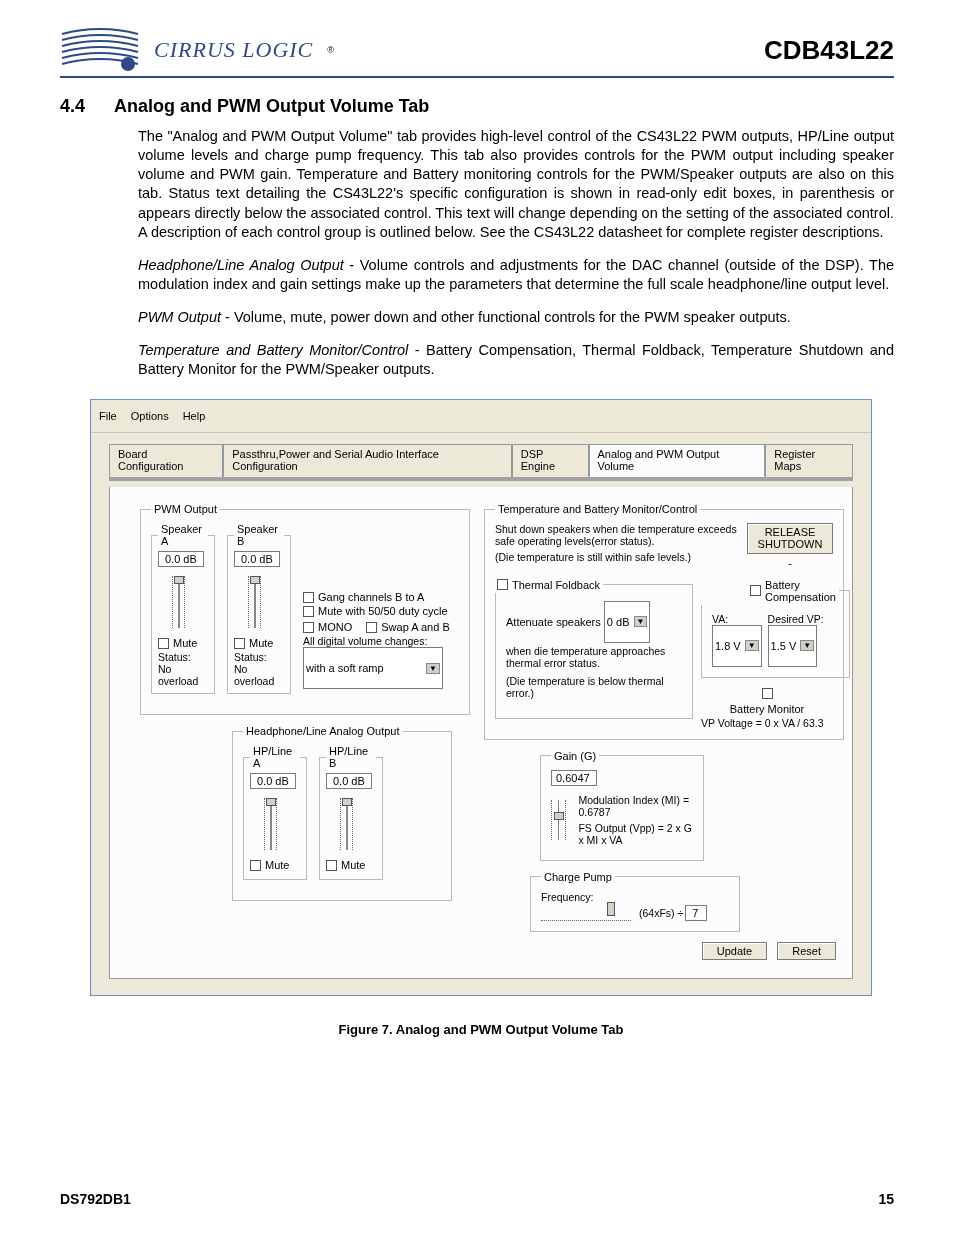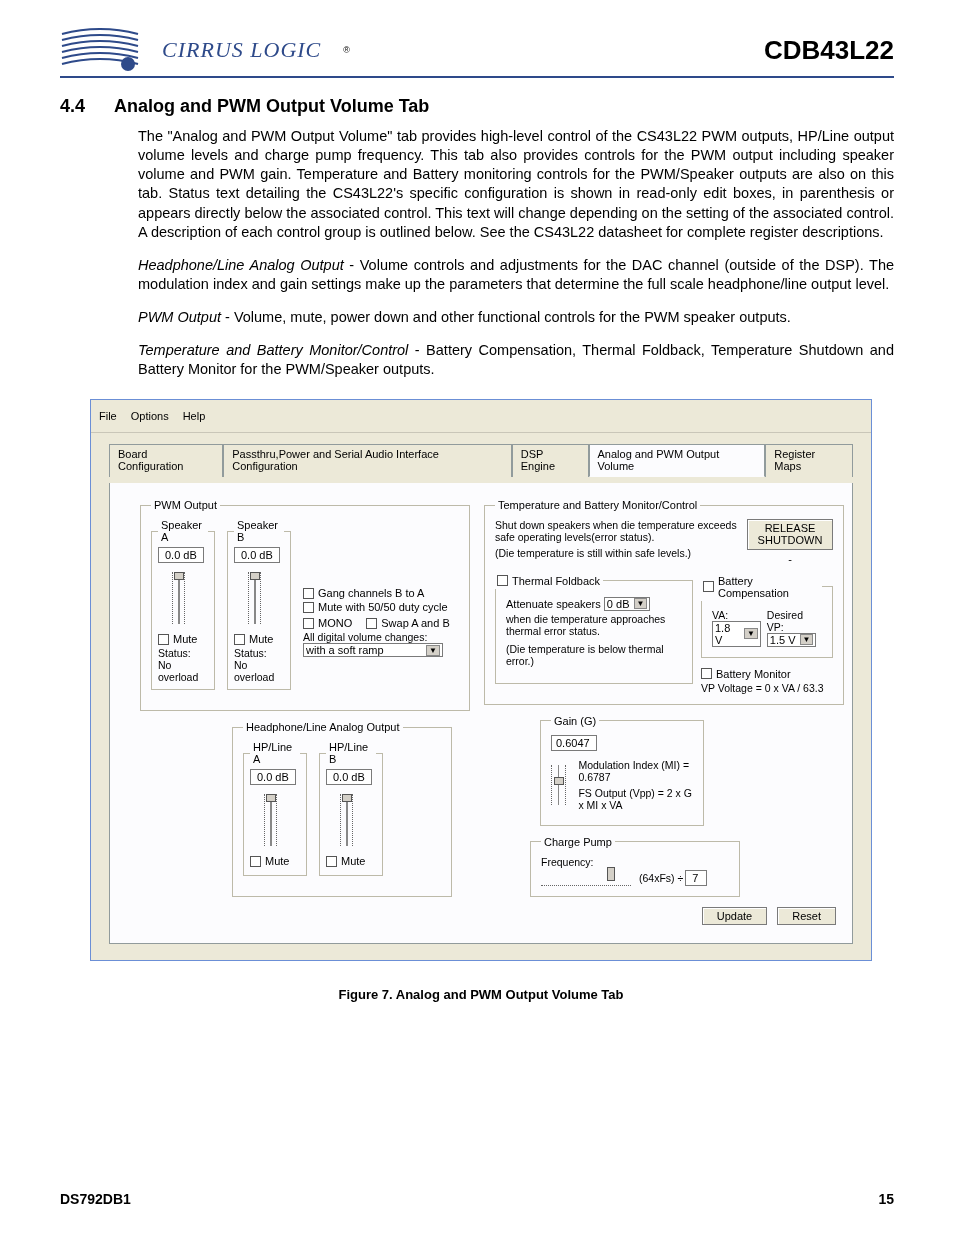--- a/index.html
+++ b/index.html
@@ -6,21 +6,21 @@
   body {
     width: 954px;
     height: 1235px;
     background: #fff;
     font-family: Arial, Helvetica, sans-serif;
     color: #000;
     position: relative;
   }
   .page { padding: 28px 60px 0 60px; }
   .header-row { display: flex; justify-content: space-between; align-items: center; border-bottom: 2px solid #2e4a8a; padding-bottom: 4px; margin-bottom: 18px; }
-  .logo { display: flex; align-items: center; gap: 22px; }
+  .logo { display: flex; align-items: center; gap: 14px; }
   .logo-lines { width: 80px; height: 44px; }
   .logo-text { font-family: 'Times New Roman', serif; font-size: 22px; color: #2e4a8a; letter-spacing: 1px; font-style: italic; }
   .logo-tm { font-size: 9px; vertical-align: super; }
   .doc-id { font-size: 26px; font-weight: bold; }
   .section-heading { font-size: 18px; font-weight: bold; margin-bottom: 10px; display: flex; gap: 20px; }
   .section-num { min-width: 34px; }
   .body-text { font-size: 14.5px; line-height: 1.32; text-align: justify; margin: 0 0 14px 78px; }
   .body-text .ital { font-style: italic; }
   
   
@@ -31,38 +31,38 @@
     color: #fff; font-size: 12px; font-weight: bold;
     padding: 4px 6px; display: flex; justify-content: space-between; align-items: center;
   }
   .titlebar-buttons { display: flex; gap: 2px; }
   .tbtn { width: 18px; height: 16px; border: 1px solid #fff; border-radius: 2px; display:flex;align-items:center;justify-content:center;font-size:10px;color:#fff;}
   .tbtn.close { background: #e74a3a; }
   .tbtn.mm { background: #3c70d8; }
   .menubar { background: #ece9d8; padding: 10px 8px; font-size: 11px; display: flex; gap: 14px; border-bottom: 1px solid #c9c6b8;}
   .menubar span { text-decoration: underline; text-decoration-color: transparent; }
   .content-area { padding: 10px 18px 16px 18px; font-size: 11px; }
-  .tabrow { display:flex; gap:0; border-bottom:1px solid #a3a3a3; margin-bottom:6px;}
+  .tabrow { display:flex; gap:0; border-bottom:5px solid #a3a3a3; margin-bottom:6px;}
   .tab { padding:3px 8px 4px; border:1px solid #919b9c; border-bottom:none; background:#ece9d8; font-size:11px; position:relative; top:1px;}
   .tab.active { background:#fcfcfe; border-bottom:1px solid #fcfcfe; }
   .panel { background:#fcfcfe; border:1px solid #919b9c; border-top:none; padding:16px 18px 18px 30px; min-height:440px;}
   .cols { display:flex; gap:14px; }
   .col { flex:0 0 auto; }
   fieldset { border:1px solid #bdbaa9; padding:8px 10px 10px 10px; margin-bottom:10px; font-size:11px; position:relative;}
   legend { font-size:11px; padding:0 3px; background:#fcfcfe; }
   .inrow { display:flex; gap:12px; }
   .valbox { border:1px solid #7a7a7a; background:#fff; padding:1px 6px; font-size:11px; width:46px; text-align:left; display:inline-block;}
   .slider { width:42px; height:58px; display:flex; justify-content:center; align-items:center; gap:4px; margin:6px 0;}
   .slider::before, .slider::after { content:""; width:1px; height:52px; border-left:1px dotted #666; }
   .slider .track { width:2px; height:52px; background:#888; position:relative; }
   .slider .thumb { position:absolute; left:-4px; top:0; width:10px; height:8px; background:#d4d0c8; border:1px solid #555;}
   .chk { display:flex; align-items:center; gap:4px; font-size:11px; margin:2px 0;}
   .chk .box { width:11px; height:11px; border:1px solid #555; background:#fff; flex:0 0 11px;}
   .small { font-size:10.5px; }
-  .dd { border:1px solid #7a7a7a; background:#fff; display:inline-flex; align-items:center; padding:0 2px; font-size:11px;}
+  .dd { border:1px solid #7a7a7a; background:#fff; display:inline-flex; align-items:center; padding:14px 2px; font-size:11px;}
   .dd .arr { margin-left:4px; font-size:8px; background:#d4d0c8; border:1px solid #888; padding:0 2px;}
   .btn { border:1px solid #7a7a7a; background:#ece9d8; padding:2px 14px; font-size:11px; box-shadow: inset 1px 1px 0 #fff;}
   .btnrow { display:flex; justify-content:flex-end; gap:10px; margin-top:6px; padding-right:8px;}
   .figcap { text-align:center; font-size:13px; font-weight:bold; margin-top:26px; }
   .footer { position:absolute; bottom:28px; left:60px; right:60px; display:flex; justify-content:space-between; font-size:14px; font-weight:bold;}
   .hslider { width:90px; height:16px; border-bottom:1px dotted #666; position:relative; display:inline-block; vertical-align:middle; margin-right:6px;}
   .hslider .ht { position:absolute; left:66px; top:-3px; width:8px; height:14px; background:#d4d0c8; border:1px solid #555;}
   .gainbox { border:1px solid #7a7a7a; background:#fff; padding:1px 4px; width:46px; display:inline-block; margin-bottom:4px;}
   .gslider { display:flex; gap:6px; align-items:center; margin:4px 0;}
   .gs { width:2px; height:40px; background:#888; position:relative;}
@@ -240,42 +240,42 @@
                       <span class="dd">
                           <span>0 dB</span>
                           <span class="arr">▼</span>
                         </span>
                     </div>
                     <div class="small" style="margin-top:2px;">when die temperature approaches thermal error status.</div>
                     <div class="small" style="margin-top:6px;">(Die temperature is below thermal error.)</div>
                   </fieldset>
                   <div style="width:132px;">
                     <fieldset>
-                      <legend style="margin-left:-12px;"><span class="chk" style="display:inline-flex;">
+                      <legend style="margin-left:-12px;"><span class="chk" style="display:inline-flex;margin-left:47px;">
                             <span class="box"></span>
                             <span>Battery Compensation</span>
                           </span></legend>
                       <div style="display:flex;gap:6px;">
                         <div>
                           <div class="small">VA:</div>
                           <span class="dd">
                               <span>1.8 V</span>
                               <span class="arr">▼</span>
                             </span>
                         </div>
                         <div>
                           <div class="small">Desired VP:</div>
                           <span class="dd">
                               <span>1.5 V</span>
                               <span class="arr">▼</span>
                             </span>
                         </div>
                       </div>
                     </fieldset>
-                    <div class="chk" style="margin-top:0;">
+                    <div class="chk" style="margin-top:0;flex-direction:column;">
                         <span class="box"></span>
                         <span>Battery Monitor</span>
                       </div>
                     <div class="small">VP Voltage =   0  x VA / 63.3</div>
                   </div>
                 </div>
               </fieldset>
 
               <div style="display:flex;gap:10px;">
                 <div style="width:46px;"></div>

